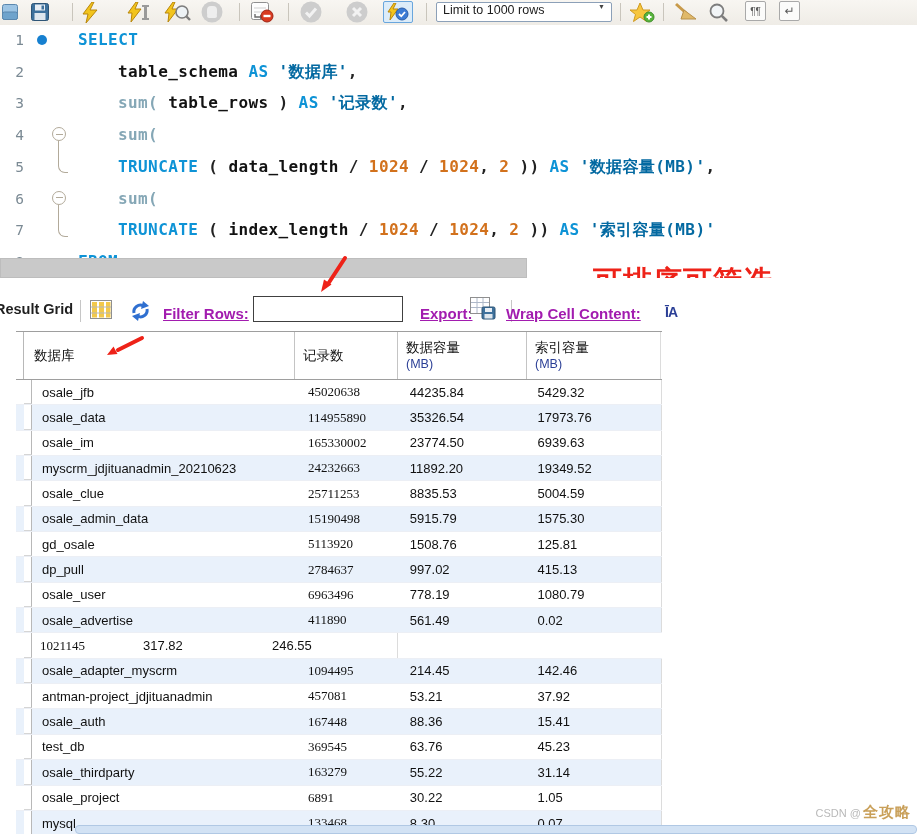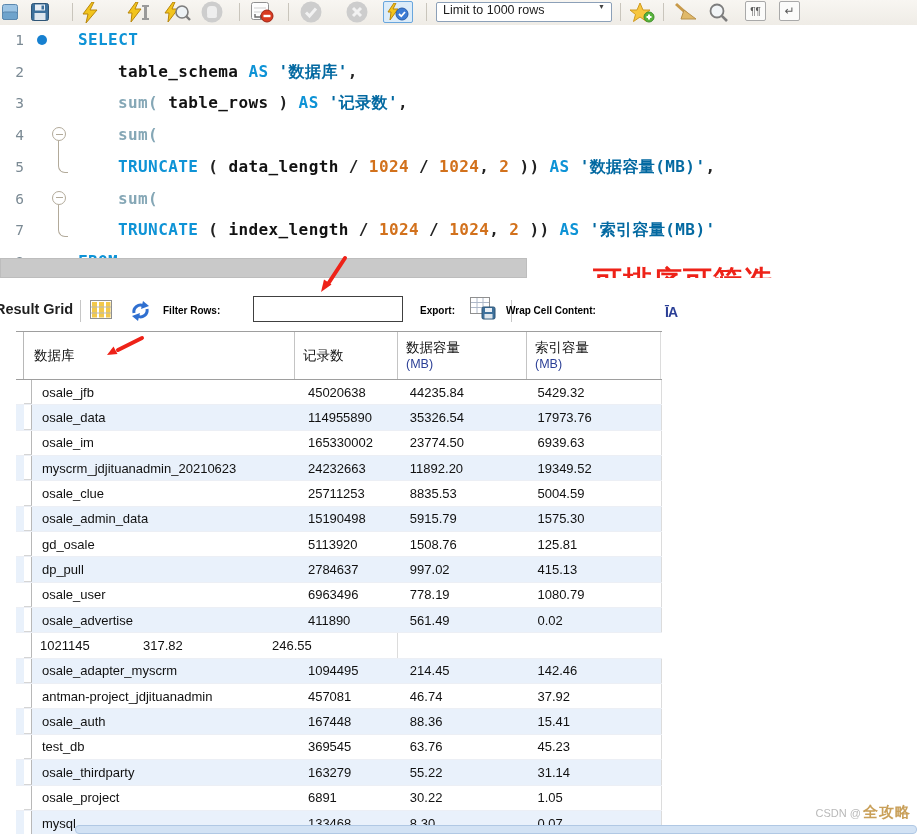--- a/index.html
+++ b/index.html
@@ -74,21 +74,21 @@
   .sort-note{
     position:absolute;left:593px;top:262px;width:320px;
     color:#ee2218;font-size:29px;font-weight:700;letter-spacing:1px;
   }
   .red-arrow{position:absolute;z-index:9;}
   
   .rtoolbar{position:absolute;left:0;top:278px;width:917px;height:53px;background:#ffffff;}
   .rt{position:absolute;}
   .rt-title{left:-5px;top:23px;font-size:14.5px;font-weight:700;color:#1f1f1f;}
   .rtsep{position:absolute;width:1px;height:22px;background:#c6c6c6;top:22px;}
-  .rt-label{font-size:10px;font-weight:600;color:#000000;top:27px;}
+  .rt-label{font-size:15px;font-weight:600;color:#a21caf;top:27px;text-decoration:underline;}
   .filter-input{
     position:absolute;left:253px;top:18px;width:150px;height:26px;
     border:1px solid #404040;background:#ffffff;box-sizing:border-box;
     font-size:13px;padding:0 5px;outline:none;
   }
   .wrapcell-glyph{
     position:absolute;left:665px;top:26px;font-size:14px;font-weight:700;
     color:#2b3f96;letter-spacing:-1px;
   }
   
@@ -108,21 +108,21 @@
   .gutter{width:8px;box-sizing:border-box;background:#fff;}
   .grows{position:absolute;left:0;top:49px;width:646px;}
   .grow{
     display:flex;height:25.35px;box-sizing:border-box;
     border-bottom:1px solid #eceff5;font-size:13px;color:#111;padding-left:8px;
   }
   .grow:nth-child(even){background:#e9f1fb;}
   .grow .gutter{border-right:1px solid #b8b8b8;border-bottom:1px solid #d5d5d5;background:#fff;}
   .gcell{display:flex;align-items:center;box-sizing:border-box;overflow:hidden;white-space:nowrap;}
   .gc0{width:271px;padding-left:10px;}
-  .gc1{width:103px;padding-left:8px;}
+  .gc1{width:103px;padding-left:8px;font-family:Liberation Serif, serif;}
   .gc2{width:129px;padding-left:8px;}
   .gc3{width:134px;padding-left:8px;border-right:1px solid #dcdcdc;}
   
   .bottom-bar{
     position:absolute;left:75px;top:825px;width:842px;height:9px;
     background:#d2e2f4;border:1px solid #b0c8e4;border-radius:4px;box-sizing:border-box;z-index:10;
   }
   .watermark{
     position:absolute;right:6px;top:803px;display:flex;align-items:baseline;z-index:11;
   }
@@ -420,21 +420,21 @@
         <div class="gutter"></div>
         <div class="gcell gc0">osale_adapter_myscrm</div>
         <div class="gcell gc1">1094495</div>
         <div class="gcell gc2">214.45</div>
         <div class="gcell gc3">142.46</div>
       </div>
       <div class="grow">
         <div class="gutter"></div>
         <div class="gcell gc0">antman-project_jdjituanadmin</div>
         <div class="gcell gc1">457081</div>
-        <div class="gcell gc2">46.74</div>
+        <div class="gcell gc2">53.21</div>
         <div class="gcell gc3">37.92</div>
       </div>
       <div class="grow">
         <div class="gutter"></div>
         <div class="gcell gc0">osale_auth</div>
         <div class="gcell gc1">167448</div>
         <div class="gcell gc2">88.36</div>
         <div class="gcell gc3">15.41</div>
       </div>
       <div class="grow">

